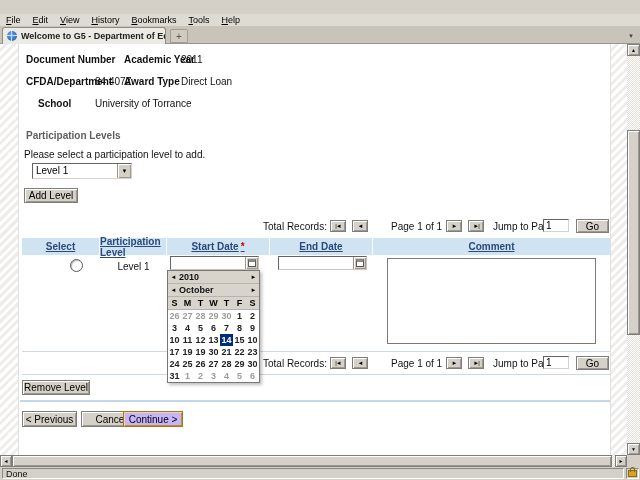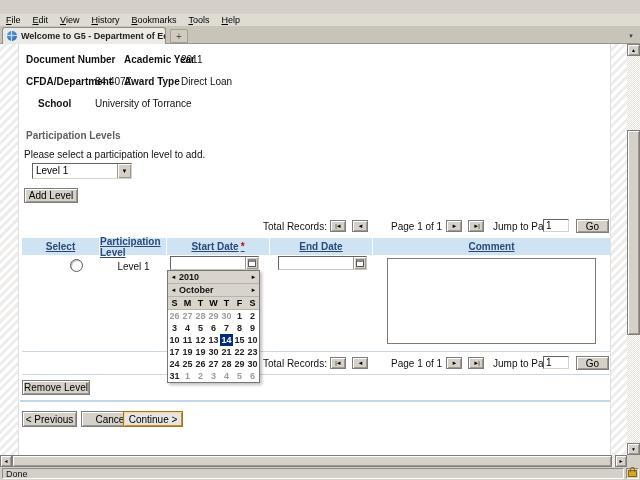--- a/index.html
+++ b/index.html
@@ -59,21 +59,21 @@
     border:1px solid;border-color:#636363 #d6d2c9 #d6d2c9 #636363;box-sizing:border-box;display:flex;}
   .selectbox .seltext{flex:1;font-size:10px;padding:1px 0 0 3px;overflow:hidden;white-space:nowrap;}
   .selbtn{width:13px;height:100%;background:#d4d0c8;border-left:1px solid #9a968c;
     box-shadow:inset 1px 1px 0 #fff, inset -1px -1px 0 #9d998f;
     font-size:6px;display:flex;align-items:center;justify-content:center;color:#000;}
 
   .btn3d{background:#d5d1c8;border:1px solid #7d7d7d;
     box-shadow:inset 1px 1px 0 #fff, inset -1px -1px 0 #9d998f;
     font-size:10px;color:#000;font-family:"Liberation Sans",sans-serif;
     display:flex;align-items:center;justify-content:center;box-sizing:border-box;white-space:nowrap;}
-  .btn-orange{background:#e5e5e5;border:1px solid #a2751f;
+  .btn-orange{background:#c4b5fd;border:1px solid #a2751f;
     box-shadow:inset 1px 1px 0 #ffd592, inset -1px -1px 0 #cd8a25;text-align:center;}
 
   
   .pg{position:absolute;left:0;width:627px;height:16px;}
   .pgtext{position:absolute;font-size:10px;color:#111;white-space:nowrap;}
   .pgbtn{position:absolute;width:16px;height:12px;font-size:6px;letter-spacing:-1px;}
   .jumpinput{position:absolute;width:26px;height:13px;border:1px solid;
     border-color:#636363 #d6d2c9 #d6d2c9 #636363;font-size:10px;padding:0 0 0 2px;box-sizing:border-box;
     font-family:"Liberation Sans",sans-serif;}
   .gobtn{position:absolute;width:33px;height:14px;}

